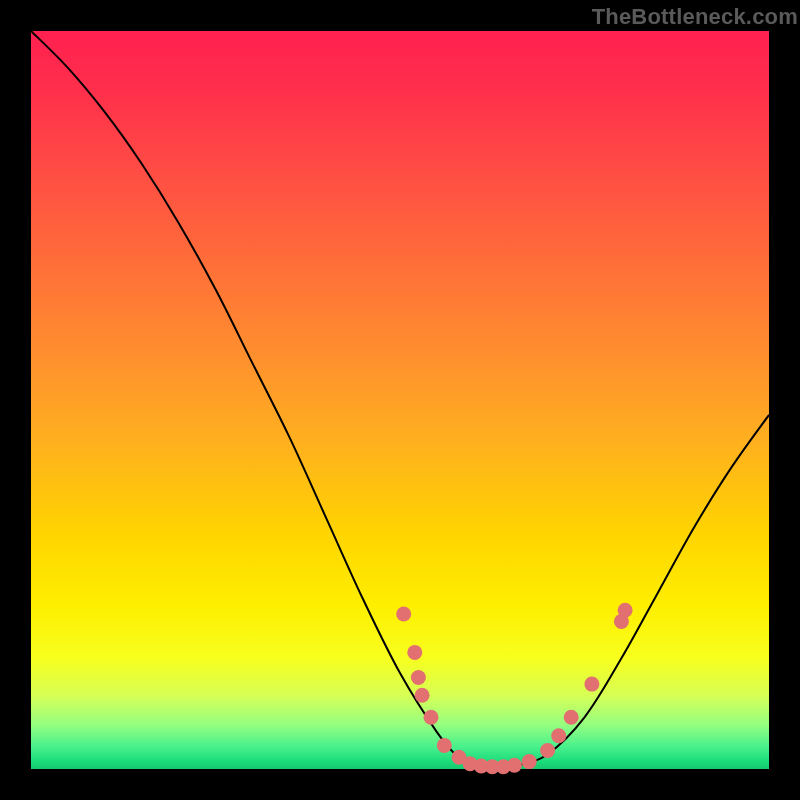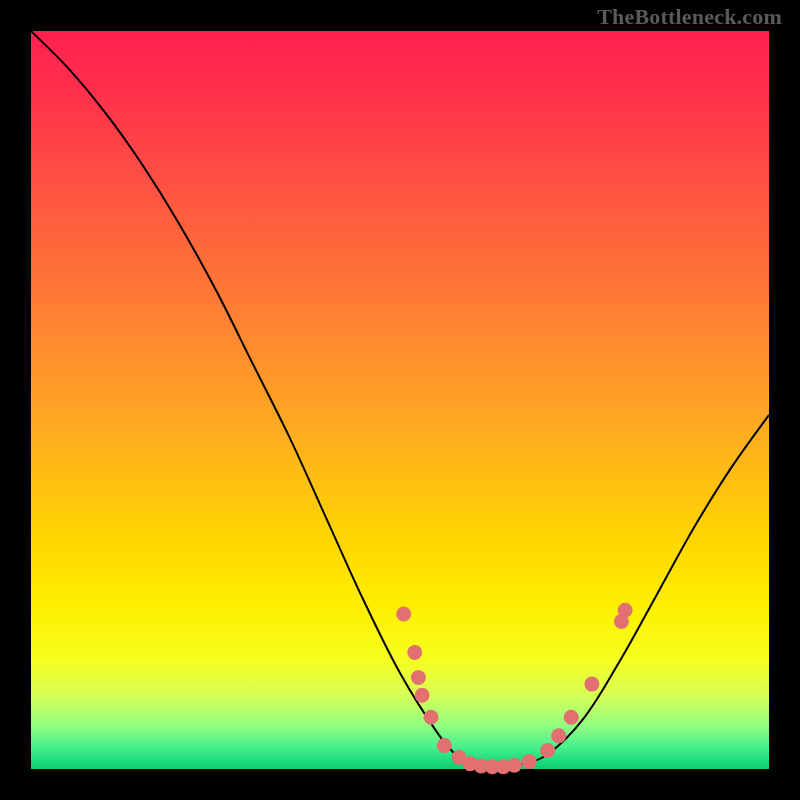--- a/index.html
+++ b/index.html
@@ -6,22 +6,22 @@
   html, body { width: 800px; height: 800px; overflow: hidden; background: #000; }
   .frame {
     position: relative;
     width: 800px;
     height: 800px;
     background: #000;
   }
   .attribution {
     position: absolute;
     top: 4px;
-    right: 18px;
-    font-family: Liberation Serif, serif;
+    right: 2px;
+    font-family: Liberation Sans, sans-serif;
     font-size: 22px;
     font-weight: 600;
     color: #5a5a5a;
     letter-spacing: 0.2px;
   }
   .plot-area {
     position: absolute;
     left: 31px;
     top: 31px;
     width: 738px;

